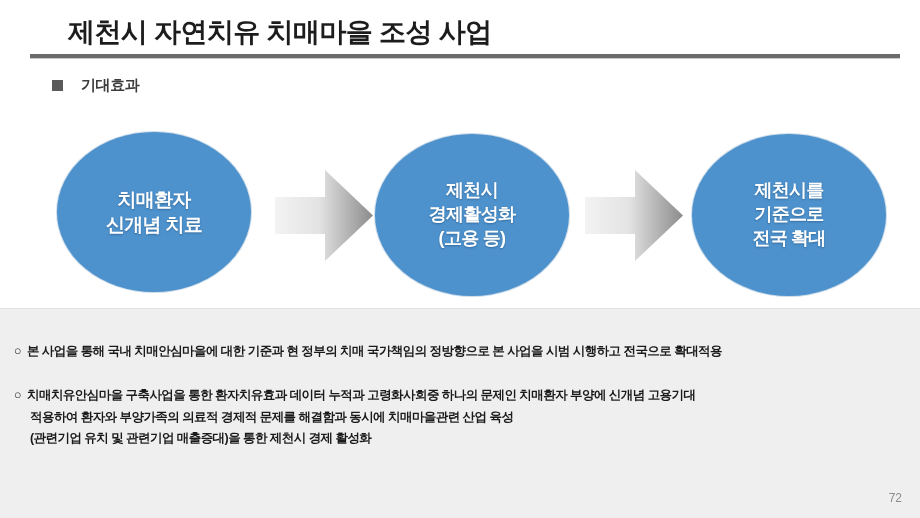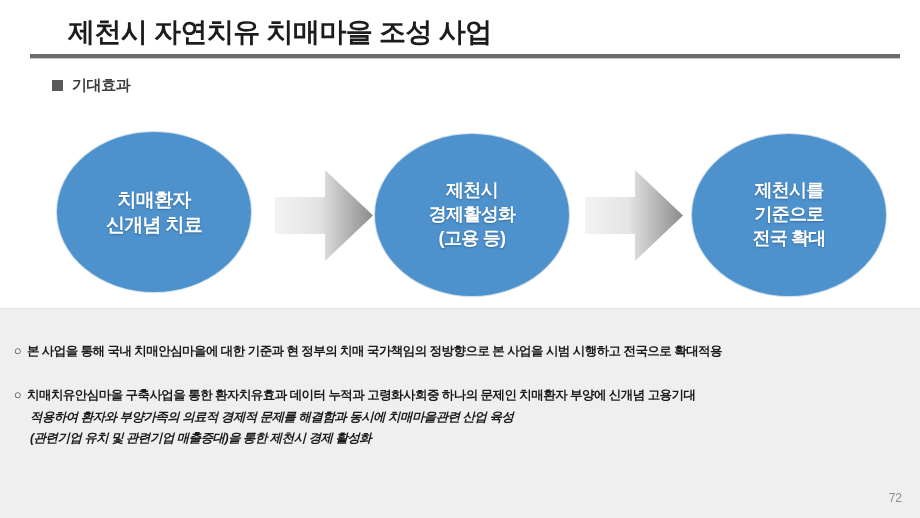--- a/index.html
+++ b/index.html
@@ -39,21 +39,21 @@
     height: 4px;
     background: #6b6b6b;
     border-bottom: 1px solid #c9c9c9;
   }
   .subhead {
     position: absolute;
     left: 52px;
     top: 76px;
     display: flex;
     align-items: center;
-    gap: 9px;
+    gap: 18px;
   }
   .subhead-marker {
     width: 11px;
     height: 11px;
     background: #5a5a5a;
     display: inline-block;
   }
   .subhead-label {
     font-size: 15px;
     font-weight: bold;
@@ -119,21 +119,21 @@
     font-size: 12.5px;
     font-weight: bold;
     color: #1a1a1a;
     letter-spacing: -0.55px;
     line-height: 1.72;
   }
   .note-line {
     display: block;
     white-space: nowrap;
   }
-  .note-line.indent { padding-left: 16px; font-style: italic; }
+  .note-line.indent { padding-left: 16px; }
   .note-bullet {
     display: inline-block;
     width: 13px;
     font-weight: normal;
   }
   #note-1 { top: 32px; }
   #note-2 { top: 76px; }
   #note-3 { top: 162px; }
 
   .page-number {

